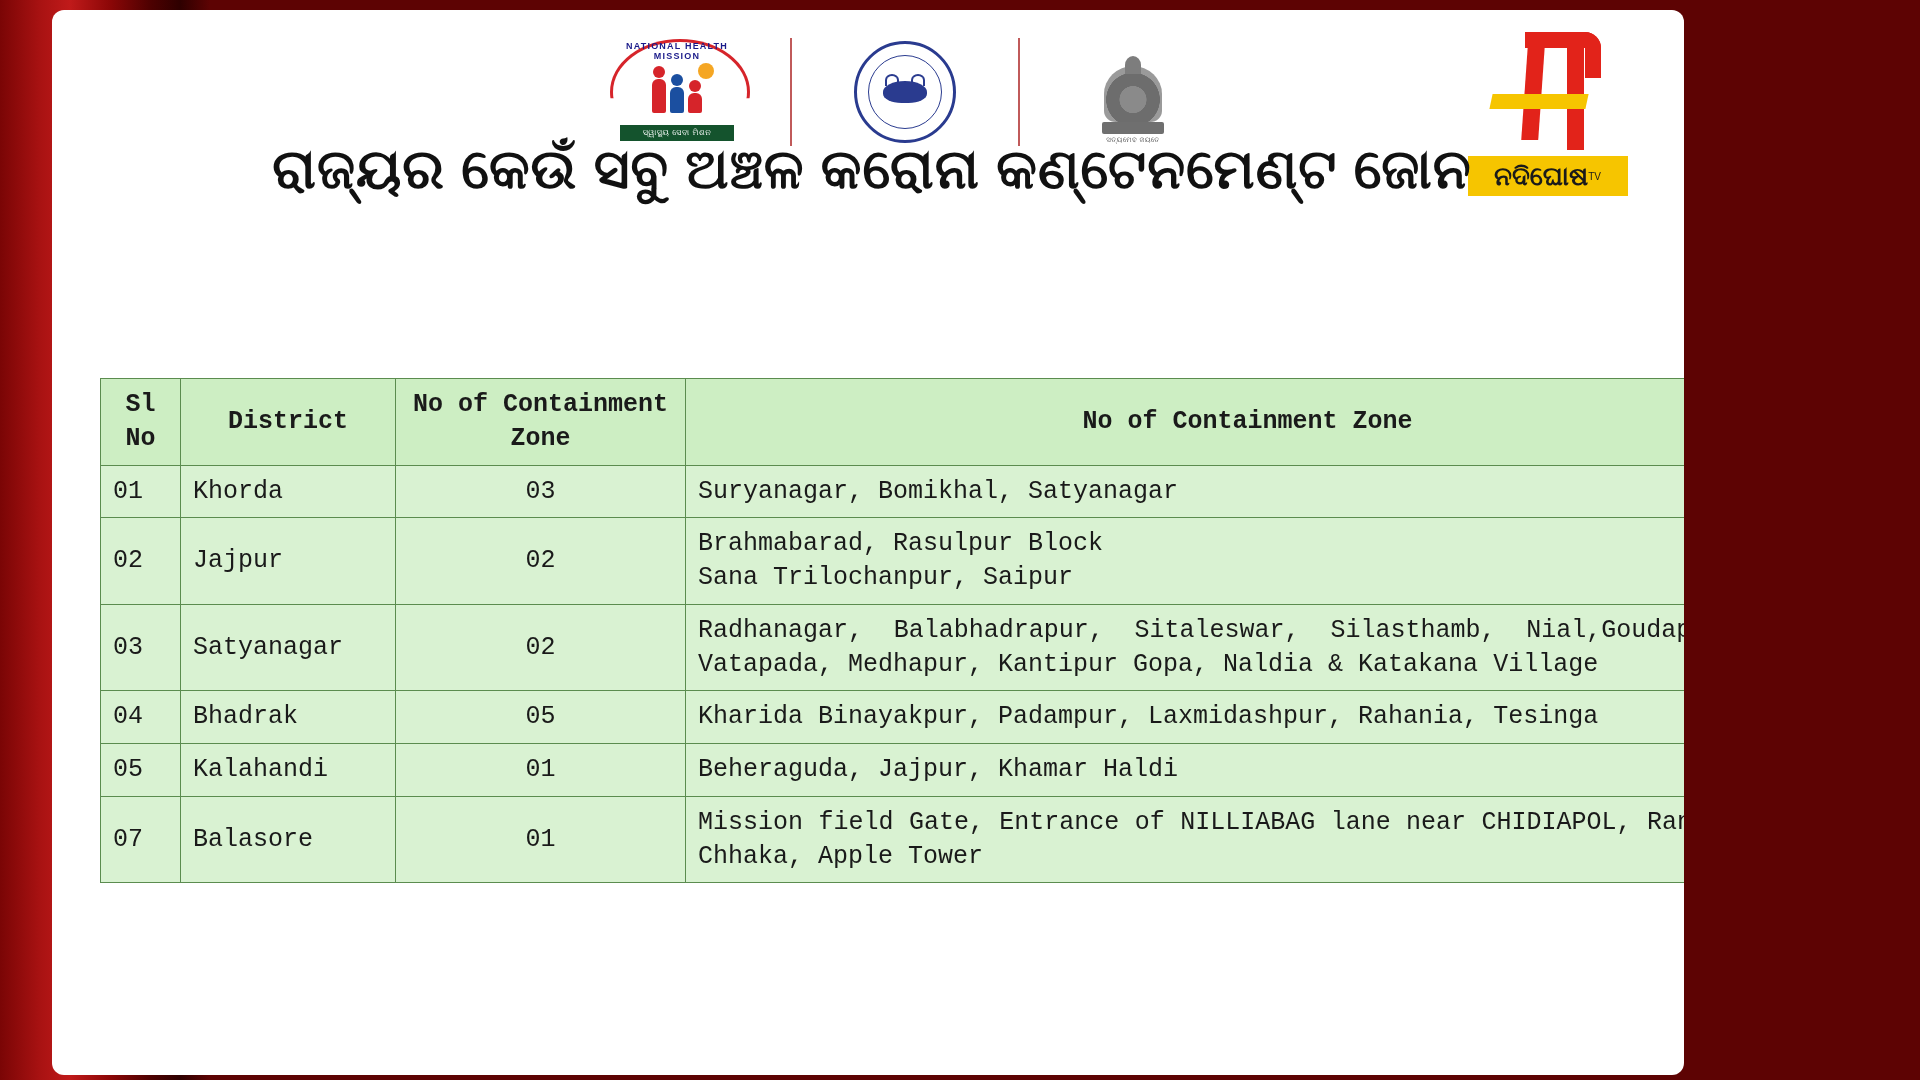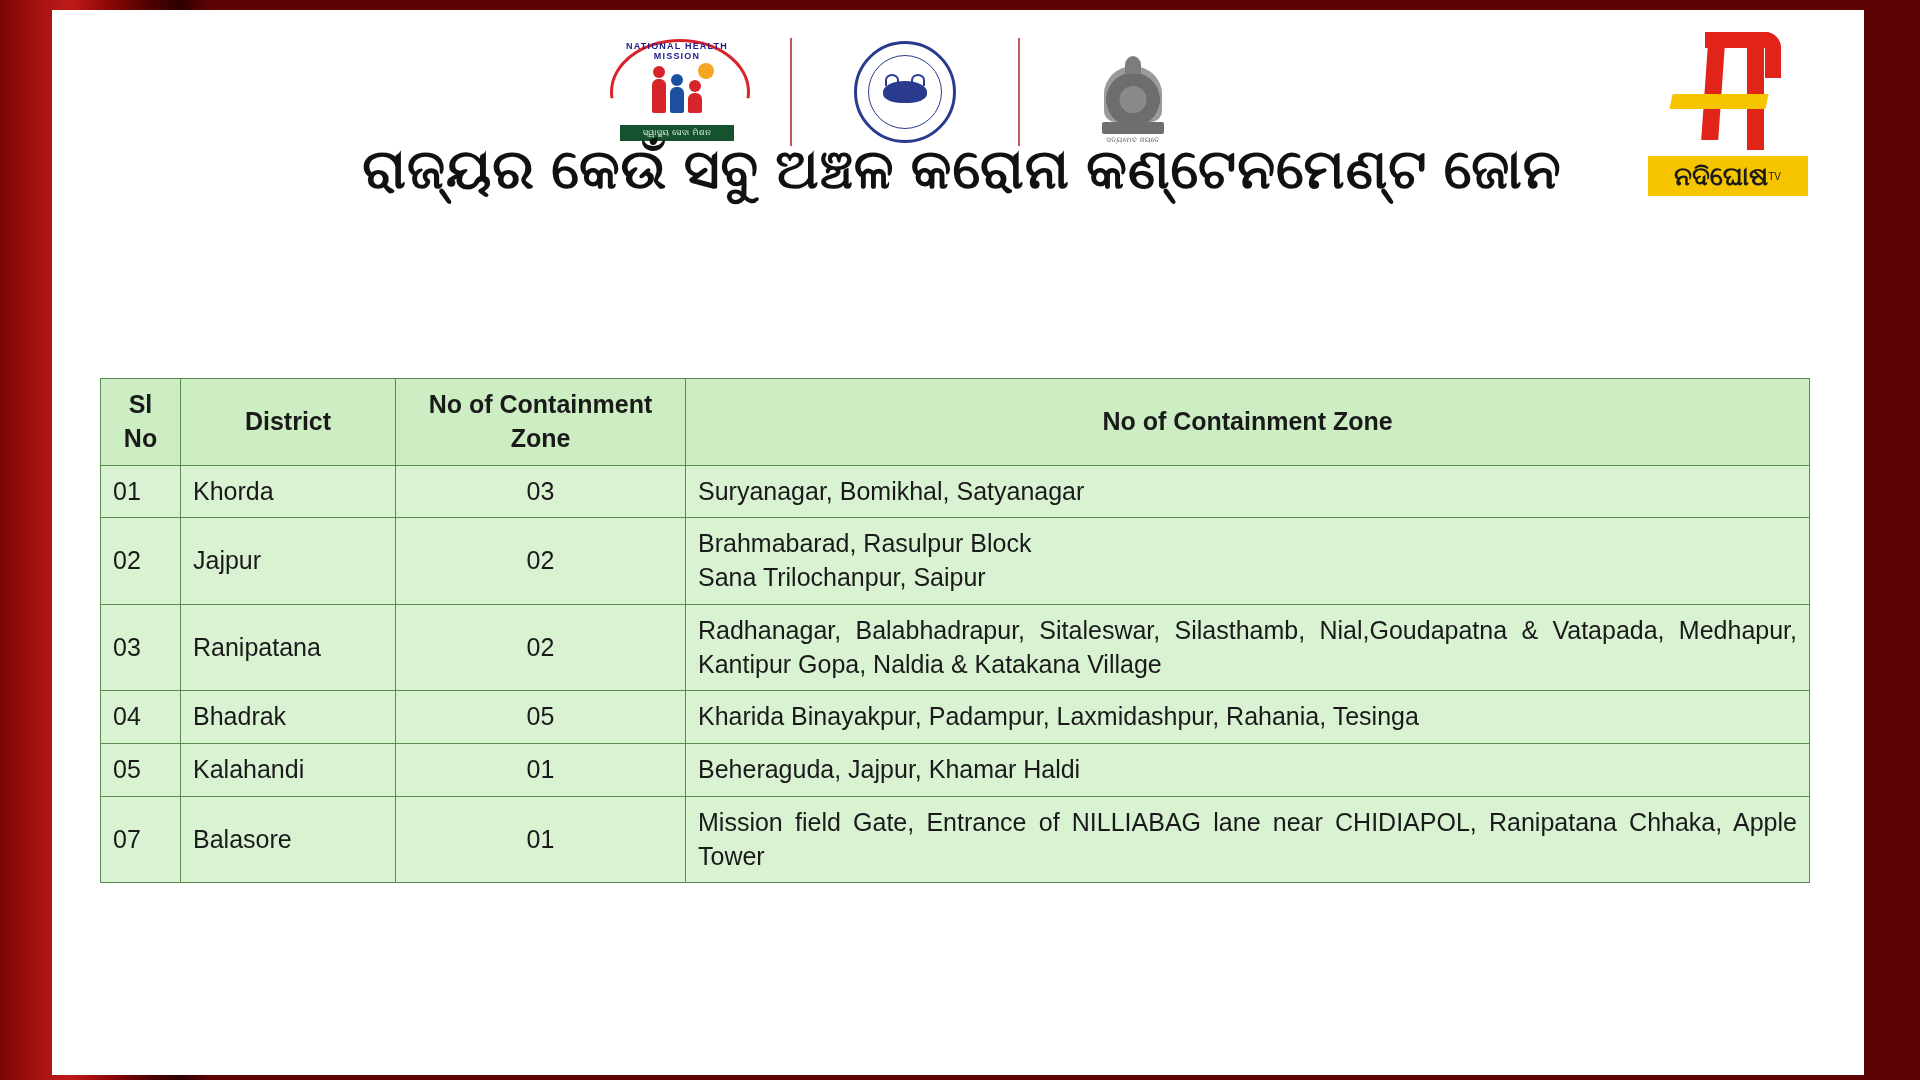--- a/index.html
+++ b/index.html
@@ -18,24 +18,25 @@
   .bg-left {
     position: absolute;
     left: 0; top: 0; bottom: 0;
     width: 100%;
     background: linear-gradient(90deg, #7a0505 0px, #a81212 40px, #c01a1a 70px, #8c0707 110px, #4e0101 150px, #2e0000 180px, #5d0303 210px);
   }
   .card {
     position: absolute;
     left: 52px;
     top: 10px;
-    width: 1812px;
+    width: 1632px;
     height: 1065px;
     background: #ffffff;
     overflow: hidden;
+    border-radius: 12px;
   }
   
   .logos {
     position: absolute;
     top: 22px;
     left: 540px;
     display: flex;
     align-items: center;
     gap: 0px;
     height: 120px;
@@ -198,20 +199,21 @@
   .wm-mark .yb { position: absolute; left: 18px; top: 62px; width: 96px; height: 15px; background: #f6c500; transform: skewX(-12deg);}
   .wm-name { margin: 4px auto 0 auto; width: 150px; height: 36px; background: #f6c500; display:flex; align-items:center; justify-content:center;}
   .wm-name span { font-size: 24px; font-weight: bold; color: #1a1a1a;}
 
   
   .table-wrap {
     position: absolute;
     left: 48px;
     top: 368px;
     width: 1710px;
+    font-family: Liberation Mono, monospace;
   }
   table {
     border-collapse: collapse;
     width: 100%;
     background: #d9f2d2;
     table-layout: fixed;
   }
   th, td {
     border: 1px solid #5b8c4f;
     padding: 9px 12px;
@@ -341,21 +343,21 @@
             <td class="c-zones">Suryanagar, Bomikhal, Satyanagar</td>
           </tr>
           <tr>
             <td class="c-sl">02</td>
             <td>Jajpur</td>
             <td class="c-num">02</td>
             <td class="c-zones">Brahmabarad, Rasulpur Block<br>Sana Trilochanpur, Saipur</td>
           </tr>
           <tr>
             <td class="c-sl">03</td>
-            <td>Ranipatana</td>
+            <td>Satyanagar</td>
             <td class="c-num">02</td>
             <td class="c-zones">Radhanagar, Balabhadrapur, Sitaleswar, Silasthamb, Nial,Goudapatna &amp; Vatapada, Medhapur, Kantipur Gopa, Naldia &amp; Katakana Village</td>
           </tr>
           <tr>
             <td class="c-sl">04</td>
             <td>Bhadrak</td>
             <td class="c-num">05</td>
             <td class="c-zones">Kharida Binayakpur, Padampur, Laxmidashpur, Rahania, Tesinga</td>
           </tr>
           <tr>

